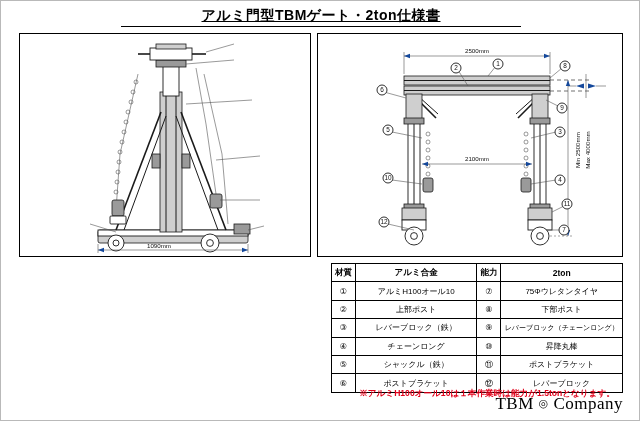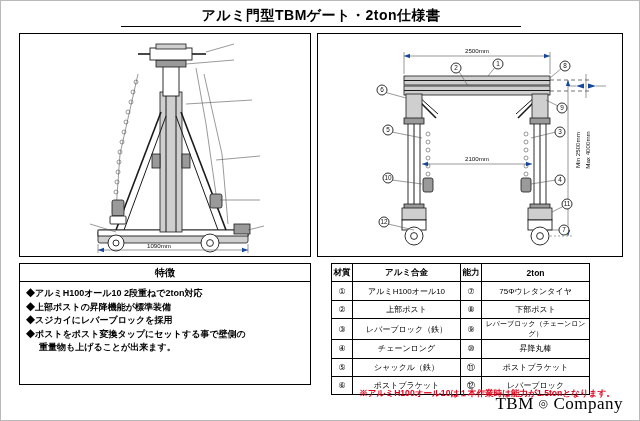--- a/index.html
+++ b/index.html
@@ -15,20 +15,21 @@
     position:absolute;inset:0;
     border:1px solid #b9b9b9;
     box-sizing:border-box;
   }
   
   .title{
     position:absolute;left:0;top:6px;width:640px;
     text-align:center;
     font-size:14px;font-weight:bold;
     letter-spacing:.5px;
+    text-decoration:underline;
   }
   .title-rule{
     position:absolute;left:120px;top:25px;width:400px;height:1px;
     background:#000;
   }
   
   .frame{
     position:absolute;
     border:1px solid #000;
     box-sizing:border-box;
@@ -65,21 +66,21 @@
   }
   #features li{
     font-size:9px;line-height:13.5px;font-weight:bold;
     text-indent:0;
     white-space:nowrap;
   }
   #features li .ind{display:inline-block;padding-left:13px;}
 
   
   #parts{
-    position:absolute;left:330px;top:262px;width:259px;height:122px;
+    position:absolute;left:330px;top:262px;width:292px;height:122px;
     border-collapse:collapse;
     table-layout:fixed;
   }
   #parts td,#parts th{
     border:1px solid #000;
     font-size:8px;
     text-align:center;
     vertical-align:middle;
     padding:0;
     height:17.4px;
@@ -302,30 +303,20 @@
         <circle class="wht" cx="70" cy="96" r="5"></circle>
           <text x="70" y="98.3" text-anchor="middle">5</text>
         <circle class="wht" cx="70" cy="144" r="5"></circle>
           <text x="70" y="146.3" text-anchor="middle">10</text>
         <circle class="wht" cx="66" cy="188" r="5"></circle>
           <text x="66" y="190.3" text-anchor="middle">12</text>
       </g>
     </svg>
   </div>
 
-  <div id="features">
-    <div class="fhead">特徴</div>
-    <ul>
-      <li>◆アルミH100オール10 2段重ねで2ton対応</li>
-      <li>◆上部ポストの昇降機能が標準装備</li>
-      <li>◆スジカイにレバーブロックを採用</li>
-      <li>◆ポストをポスト変換タップにセットする事で壁側の</li>
-      <li><span class="ind">重量物も上げることが出来ます。</span></li>
-    </ul>
-  </div>
 
   <table id="parts">
     <tbody>
         <tr>
       <th class="cnum">材質</th>
       <th class="cname">アルミ合金</th>
       <th class="cnum">能力</th>
       <th class="cname">2ton</th>
     </tr>
     <tr>

